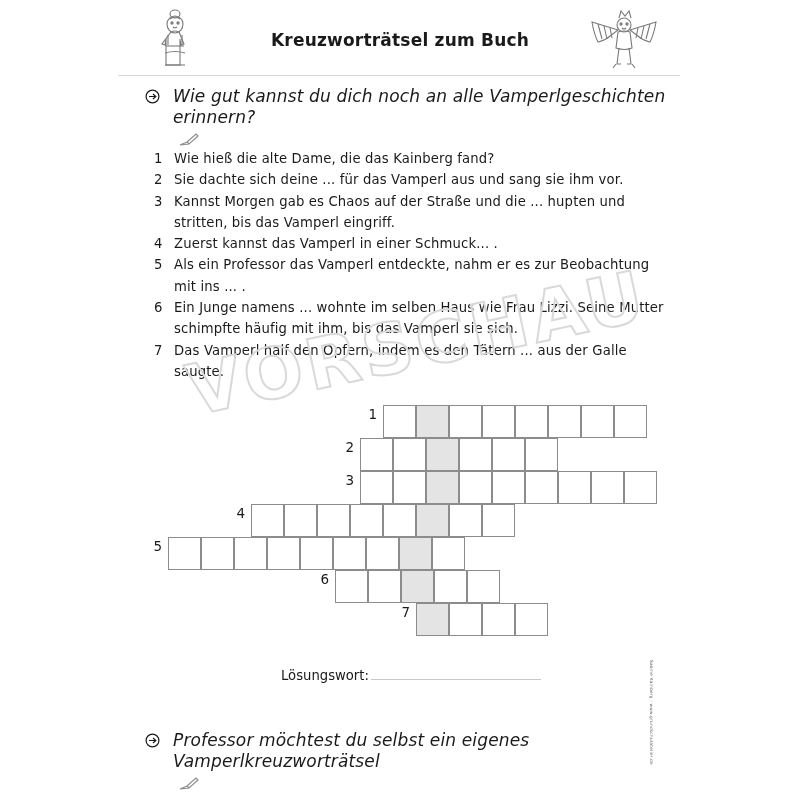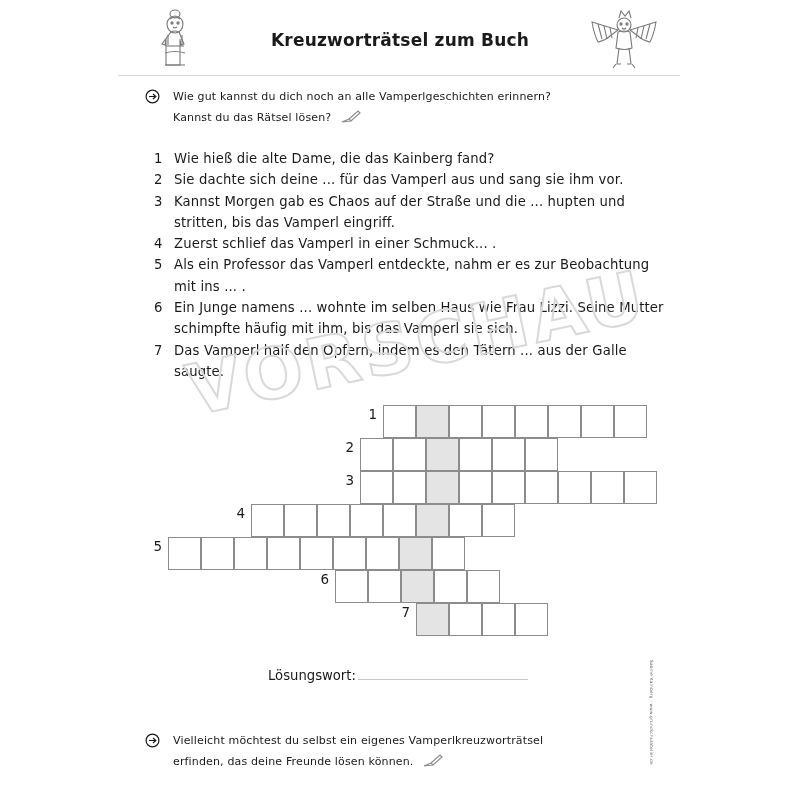--- a/index.html
+++ b/index.html
@@ -75,24 +75,25 @@
   .arrow-bullet {
     position: absolute;
     left: 0;
     top: 3px;
     width: 15px;
     height: 15px;
   }
   .intro-text, .outro-text {
     margin-left: 28px;
     font-family: "DejaVu Sans", sans-serif;
-    font-size: 11px;
+    font-size: 17px;
     line-height: 21px;
     color: #1a1a1a;
     letter-spacing: 0.15px;
+    font-style: italic;
   }
   .pencil {
     display: inline-block;
     vertical-align: -3px;
     margin-left: 5px;
     width: 22px;
     height: 14px;
   }
 
   .clues {
@@ -158,21 +159,21 @@
     width: 22px;
     text-align: right;
     font-family: "DejaVu Sans", sans-serif;
     font-size: 13.5px;
     color: #1a1a1a;
   }
 
   
   .loesung {
     position: absolute;
-    left: 268px;
+    left: 281px;
     top: 668px;
     width: 260px;
     display: flex;
     align-items: flex-end;
   }
   .loesung-label {
     font-family: "DejaVu Sans", sans-serif;
     font-size: 13.2px;
     color: #1a1a1a;
     white-space: nowrap;
@@ -268,21 +269,20 @@
 
   <div class="intro">
     <span class="arrow-bullet">
       <svg viewBox="0 0 15 15" width="15" height="15">
         <circle cx="7.5" cy="7.5" r="6.4" fill="none" stroke="#1a1a1a" stroke-width="1.2"></circle>
         <path d="M4 7.5 L10.5 7.5 M8 5 L10.8 7.5 L8 10" fill="none" stroke="#1a1a1a" stroke-width="1.2"></path>
       </svg>
     </span>
     <div class="intro-text">
       <span>Wie gut kannst du dich noch an alle Vamperlgeschichten erinnern?</span><br>
-      <span>Kannst du das Rätsel lösen?</span>
       <span class="pencil">
         <svg viewBox="0 0 22 14" width="22" height="14">
           <path d="M2 12 L9 9 L18 1 L20 3 L11 11 z" fill="none" stroke="#8e8e8e" stroke-width="1.2"></path>
           <path d="M9 9 L11 11" fill="none" stroke="#8e8e8e" stroke-width="1.1"></path>
         </svg>
       </span>
     </div>
   </div>
 
   <div class="clues">
@@ -293,21 +293,21 @@
     <div class="clue">
       <span class="clue-num">2</span>
       <span class="clue-text">Sie dachte sich deine ... für das Vamperl aus und sang sie ihm vor.</span>
     </div>
     <div class="clue">
       <span class="clue-num">3</span>
       <span class="clue-text">Kannst Morgen gab es Chaos auf der Straße und die ... hupten und stritten, bis das Vamperl eingriff.</span>
     </div>
     <div class="clue">
       <span class="clue-num">4</span>
-      <span class="clue-text">Zuerst schlief das Vamperl in einer Schmuck... .</span>
+      <span class="clue-text">Zuerst kannst das Vamperl in einer Schmuck... .</span>
     </div>
     <div class="clue">
       <span class="clue-num">5</span>
       <span class="clue-text">Als ein Professor das Vamperl entdeckte, nahm er es zur Beobachtung mit ins ... .</span>
     </div>
     <div class="clue">
       <span class="clue-num">6</span>
       <span class="clue-text">Ein Junge namens ... wohnte im selben Haus wie Frau Lizzi. Seine Mutter schimpfte häufig mit ihm, bis das Vamperl sie sich.</span>
     </div>
     <div class="clue">
@@ -397,22 +397,21 @@
   </div>
 
   <div class="outro">
     <span class="arrow-bullet">
       <svg viewBox="0 0 15 15" width="15" height="15">
         <circle cx="7.5" cy="7.5" r="6.4" fill="none" stroke="#1a1a1a" stroke-width="1.2"></circle>
         <path d="M4 7.5 L10.5 7.5 M8 5 L10.8 7.5 L8 10" fill="none" stroke="#1a1a1a" stroke-width="1.2"></path>
       </svg>
     </span>
     <div class="outro-text">
-      <span>Vielleicht möchtest du selbst ein eigenes Vamperlkreuzworträtsel</span><br>
-      <span>erfinden, das deine Freunde lösen können.</span>
+      <span>Professor möchtest du selbst ein eigenes Vamperlkreuzworträtsel</span><br>
       <span class="pencil">
         <svg viewBox="0 0 22 14" width="22" height="14">
           <path d="M2 12 L9 9 L18 1 L20 3 L11 11 z" fill="none" stroke="#8e8e8e" stroke-width="1.2"></path>
           <path d="M9 9 L11 11" fill="none" stroke="#8e8e8e" stroke-width="1.1"></path>
         </svg>
       </span>
     </div>
   </div>
 
   <div class="side-credit">Sabine Kainberg · www.grundschulatelier.de</div>

